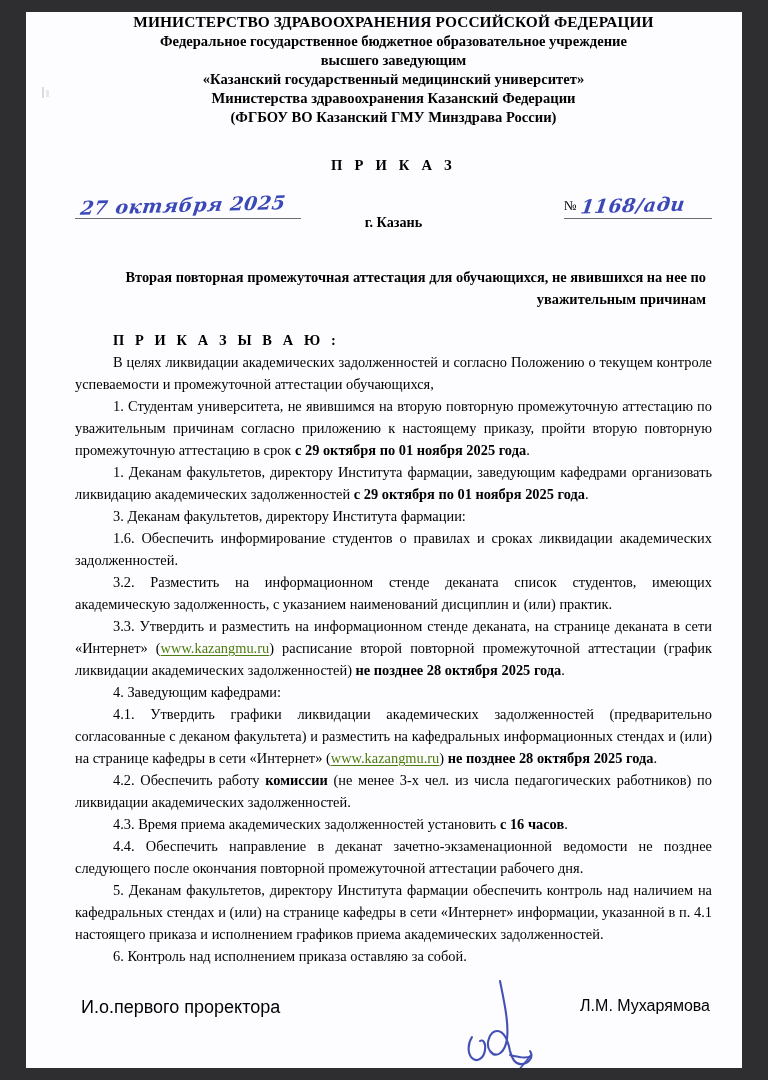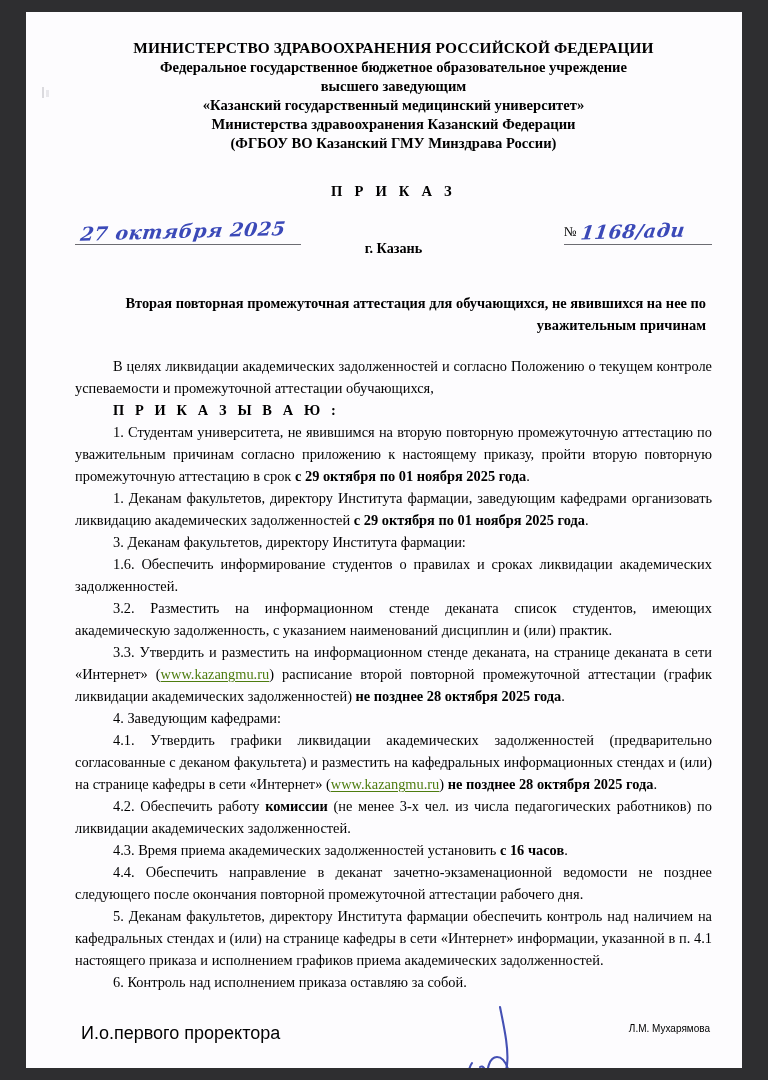--- a/index.html
+++ b/index.html
@@ -25,21 +25,20 @@
     left:49px;          
     top:0;
     width:637px;        
     height:100%;
   }
 
   
   .letterhead{
     text-align:center;
     font-weight:bold;
-    padding-top:26px;
     line-height:1.30;
   }
   .lh1{font-size:15.4px;letter-spacing:.1px;}
   .lh2{font-size:14.6px;}
   .lh3{font-size:14.6px;}
   .lh4{font-size:14.6px;}
   .lh5{font-size:14.6px;}
   .lh6{font-size:14.6px;}
 
   .prikaz-word{
@@ -126,21 +125,21 @@
   
   .sig-block{position:relative;margin-top:30px;height:150px;}
   .sig-row{position:relative;height:22px;}
   .sig-role{
     font-family:"Liberation Sans", sans-serif;
     font-size:18px;
     position:absolute;left:6px;top:0;white-space:nowrap;
   }
   .sig-name{
     font-family:"Liberation Sans", sans-serif;
-    font-size:10px;
+    font-size:16px;
     position:absolute;right:2px;top:0;white-space:nowrap;
   }
   .ink{
     position:absolute;
     pointer-events:none;
   }
   .ink svg{display:block;}
 
   .artifact{
     position:absolute;left:16px;top:75px;
@@ -179,23 +178,23 @@
           <span class="num-label">№</span>
           <span class="hand num-hand">1168/ади</span>
           <div class="num-rule"></div>
         </div>
       </div>
 
       <div class="doc-title">Вторая повторная промежуточная аттестация для обучающихся, не явившихся на нее по уважительным причинам</div>
 
       <div class="body-text">
 
+        <p class="par center-cmd">П Р И К А З Ы В А Ю :</p>
+
         <p class="par">В целях ликвидации академических задолженностей и согласно Положению о текущем контроле успеваемости и промежуточной аттестации обучающихся,</p>
-
-        <p class="par center-cmd">П Р И К А З Ы В А Ю :</p>
 
         <p class="par"><span>1. Студентам университета, не явившимся на вторую повторную промежуточную аттестацию по уважительным причинам согласно приложению к настоящему приказу, пройти вторую повторную промежуточную аттестацию в срок </span><b>с 29 октября по 01 ноября 2025 года</b><span>.</span></p>
 
         <p class="par"><span>1. Деканам факультетов, директору Института фармации, заведующим кафедрами организовать ликвидацию академических задолженностей </span><b>с 29 октября по 01 ноября 2025 года</b><span>.</span></p>
 
         <p class="par">3. Деканам факультетов, директору Института фармации:</p>
 
         <p class="par">1.6. Обеспечить информирование студентов о правилах и сроках ликвидации академических задолженностей.</p>
 
         <p class="par">3.2. Разместить на информационном стенде деканата список студентов, имеющих академическую задолженность, с указанием наименований дисциплин и (или) практик.</p>

